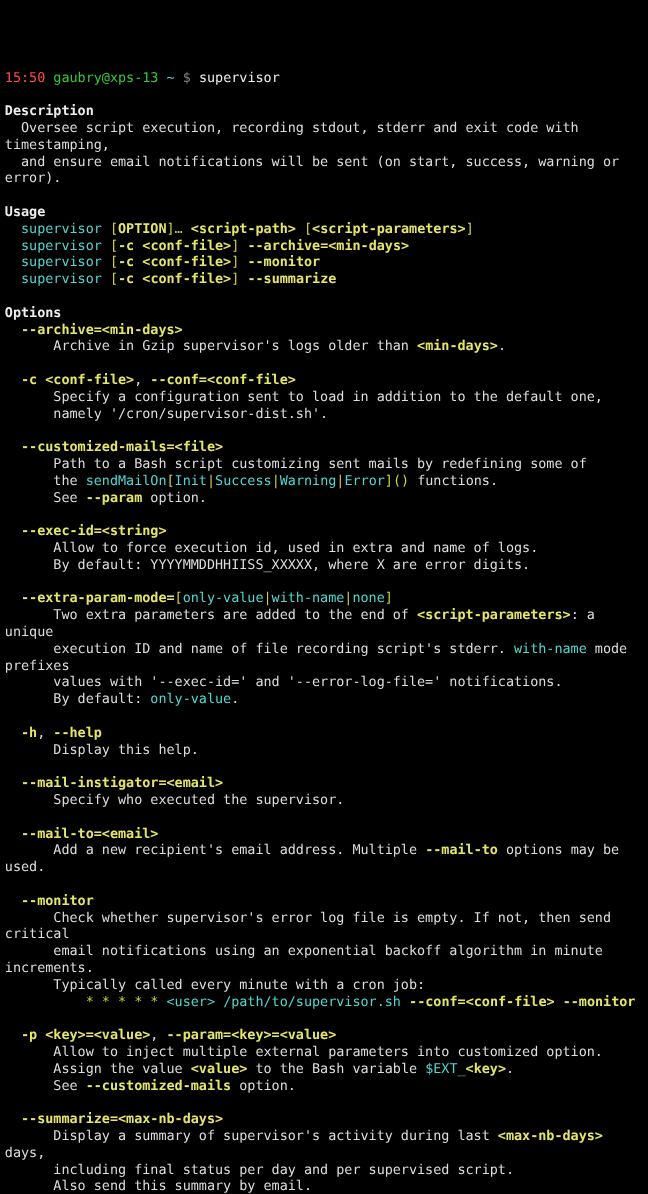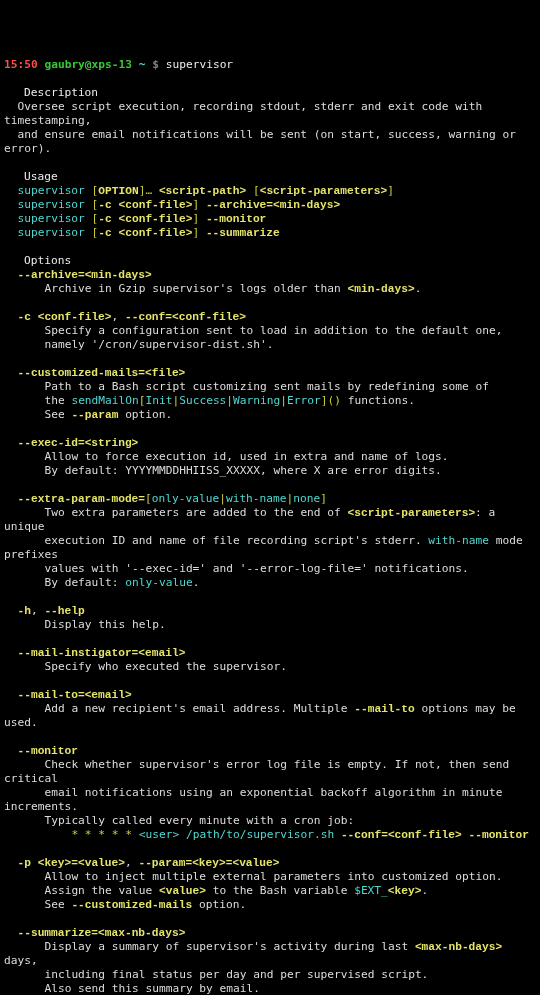--- a/index.html
+++ b/index.html
@@ -11,24 +11,24 @@
     line-height: 14px;
     padding: 2px 4px;
     width: 540px;
     white-space: pre-wrap;
   }
   .c-red    { color: #ff4b4b; }
   .c-gray   { color: #808080; }
   .c-white  { color: #eceeee; }
   .c-teal   { color: #4fd7d1; }
   .c-yellow { color: #cfcf3a; }
-  .c-yel-b  { color: #e5e56a; font-weight: bold; font-family: Liberation Mono, monospace; }
+  .c-yel-b  { color: #e5e56a; font-weight: bold; }
   .c-green  { color: #37c837; margin-top: 26px; }
-  .bold     { font-weight: bold; }
-  .section  { color: #eceeee; font-weight: normal; margin-left: 20px; }
+  .bold     { font-weight: normal; }
+  .section  { color: #eceeee; font-weight: bold; }
 </style>
 </head>
 <body>
 
 
 
 <div><span><span class="c-red bold">15:50</span> <span class="c-green bold">gaubry@xps-13</span> <span class="c-teal bold">~</span> <span class="c-gray bold">$</span> <span class="c-white">supervisor</span></span>
 
 <span class="section">Description</span>
   <span>Oversee script execution, recording stdout, stderr and exit code with timestamping,</span>

